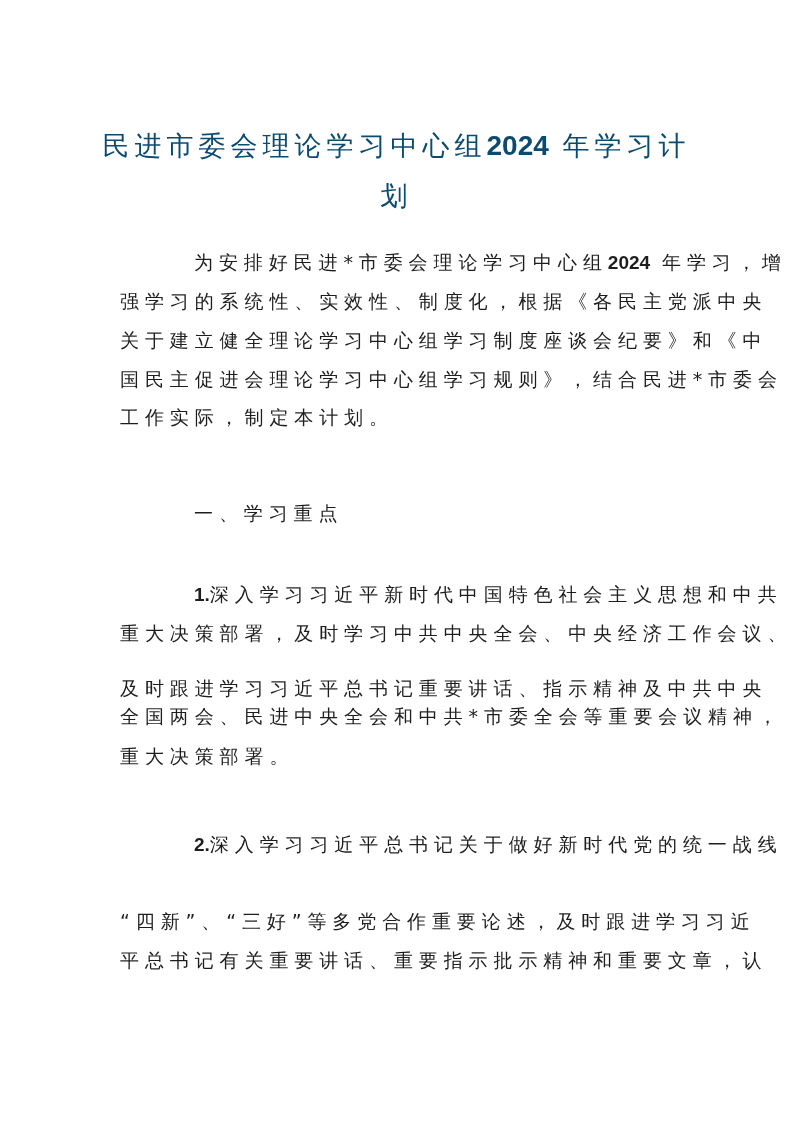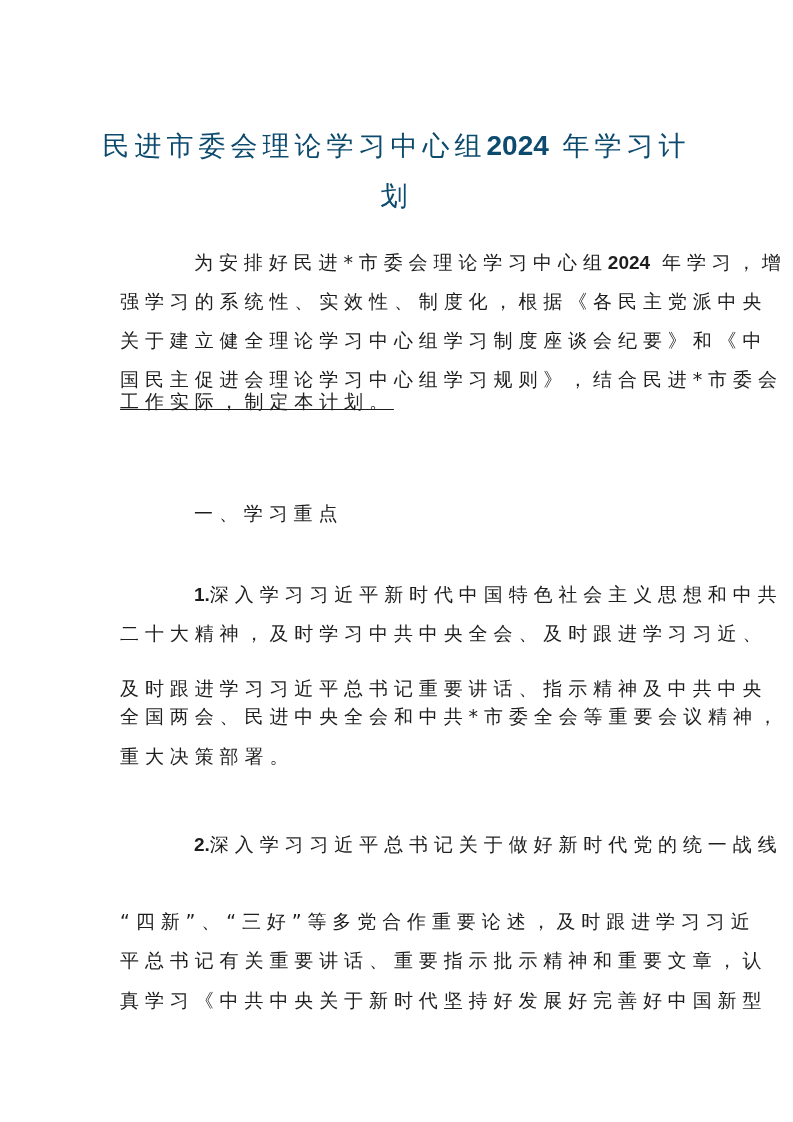--- a/index.html
+++ b/index.html
@@ -26,32 +26,31 @@
   <div class="title-line" style="top:178px;">
     <span>划</span>
   </div>
 
   <div class="line indent" style="top:250px;">
     <span>为安排好民进*市委会理论学习中心组</span><b>2024</b>&nbsp;<span>年学习，增</span>
   </div>
   <div class="line" style="top:289px;">强学习的系统性、实效性、制度化，根据《各民主党派中央</div>
   <div class="line" style="top:328px;">关于建立健全理论学习中心组学习制度座谈会纪要》和《中</div>
   <div class="line" style="top:367px;">国民主促进会理论学习中心组学习规则》，结合民进*市委会</div>
-  <div class="line" style="top:389px;text-decoration:underline;">工作实际，制定本计划。</div>
+  <div class="line" style="top:405px;">工作实际，制定本计划。</div>
 
   <div class="line indent" style="top:501px;">一、学习重点</div>
 
   <div class="line indent" style="top:582px;">
     <span class="num">1.</span><span>深入学习习近平新时代中国特色社会主义思想和中共</span>
   </div>
-  <div class="line" style="top:621px;">二十大精神，及时学习中共中央全会、及时跟进学习习近、</div>
+  <div class="line" style="top:621px;">重大决策部署，及时学习中共中央全会、中央经济工作会议、</div>
   <div class="line" style="top:660px;margin-top:44px;">全国两会、民进中央全会和中共*市委全会等重要会议精神，</div>
   <div class="line" style="top:676px;">及时跟进学习习近平总书记重要讲话、指示精神及中共中央</div>
   <div class="line" style="top:737px;margin-top:7px;">重大决策部署。</div>
 
   <div class="line indent" style="top:832px;">
     <span class="num">2.</span><span>深入学习习近平总书记关于做好新时代党的统一战线</span>
   </div>
   <div class="line" style="top:909px;">“四新”、“三好”等多党合作重要论述，及时跟进学习习近</div>
   <div class="line" style="top:948px;">平总书记有关重要讲话、重要指示批示精神和重要文章，认</div>
-  <div class="line" style="top:988px;">真学习《中共中央关于新时代坚持好发展好完善好中国新型</div>
 
 </div>
 
 </body></html>

